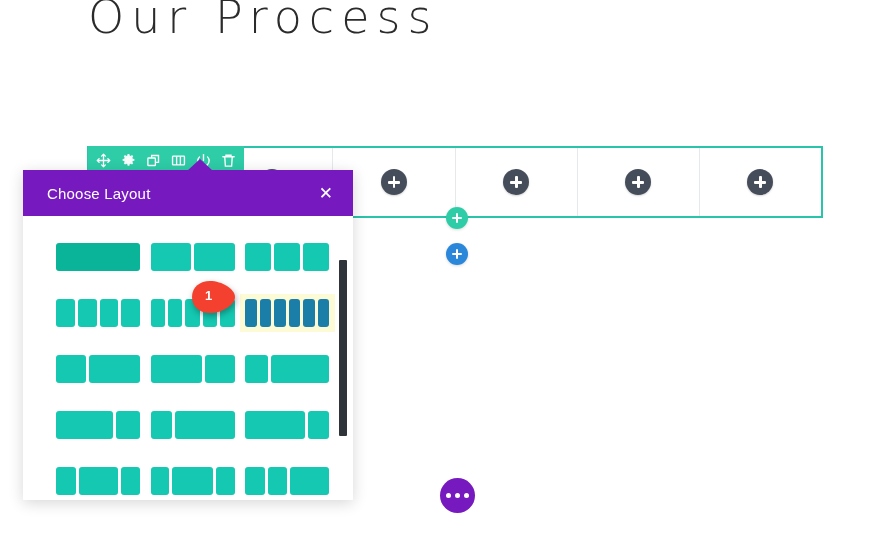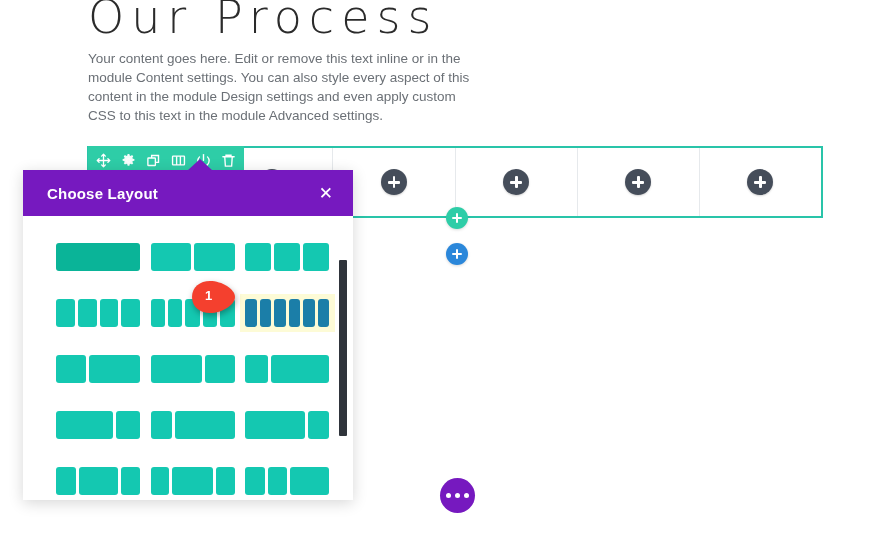--- a/index.html
+++ b/index.html
@@ -150,21 +150,21 @@
     height: 46px;
     display: flex;
     align-items: center;
     justify-content: space-between;
     padding: 0 20px 0 24px;
     position: relative;
   }
   .modal-title {
     color: #ffffff;
     font-size: 15px;
-    font-weight: bold;
+    font-weight: normal;
     letter-spacing: .2px;
   }
   .modal-close {
     color: #ffffff;
     font-size: 17px;
     font-weight: bold;
     line-height: 1;
     cursor: pointer;
     font-family: "DejaVu Sans", sans-serif;
   }
@@ -245,21 +245,20 @@
     font-weight: bold;
     font-family: "Liberation Sans", sans-serif;
   }
 </style>
 </head>
 <body>
 
 <div id="stage">
 
   <div class="page-title">Our Process</div>
-  <div class="page-paragraph">Your content goes here. Edit or remove this text inline or in the module Content settings. You can also style every aspect of this content in the module Design settings and even apply custom CSS to this text in the module Advanced settings.</div>
 
   <div class="builder-row">
     <div class="builder-cols">
       <div class="builder-col">
         <div class="plus-circle"></div>
       </div>
       <div class="builder-col">
         <div class="plus-circle"></div>
       </div>
       <div class="builder-col">

